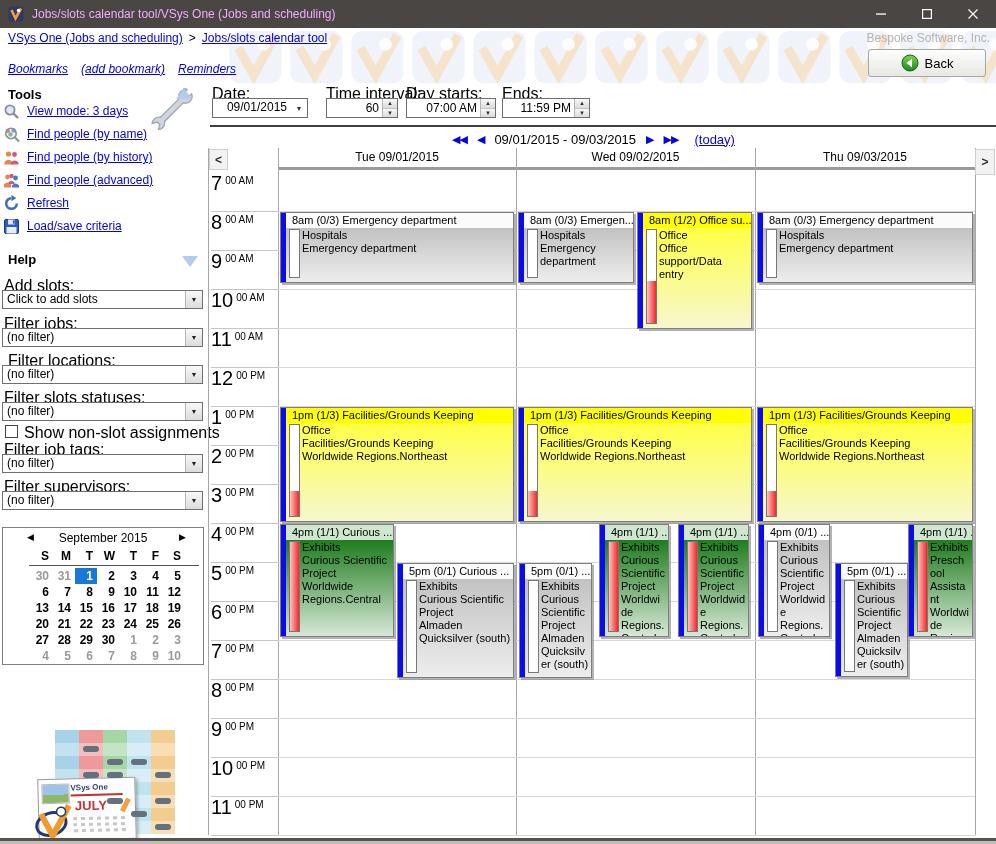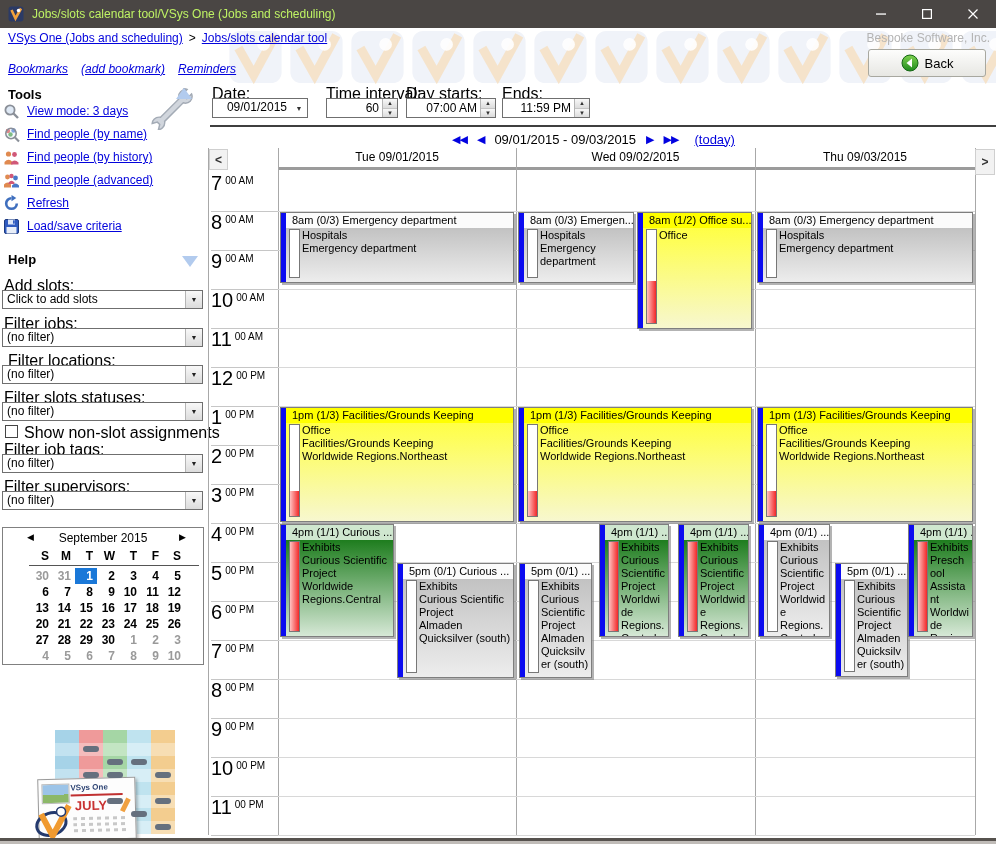--- a/index.html
+++ b/index.html
@@ -2,21 +2,21 @@
 <html><head>
 <meta charset="utf-8">
 <style>
   html,body{margin:0;padding:0;background:#777;}
   .window{position:relative;width:996px;height:844px;background:#fff;overflow:hidden;
     font-family:"Liberation Sans",sans-serif;color:#000;}
   .abs{position:absolute;box-sizing:border-box;}
   
   .titlebar{left:0;top:0;width:996px;height:28px;background:#4a4644;display:flex;align-items:center;}
   .titlebar .app-ic{margin:0 8px 0 8px;display:flex;}
-  .titlebar .tt{color:#bef264;font-size:12px;}
+  .titlebar .tt{color:#f0abfc;font-size:12px;}
   .winbtns{position:absolute;right:0;top:0;height:28px;display:flex;}
   .winbtn{width:46px;height:28px;display:flex;align-items:center;justify-content:center;cursor:pointer;}
   
   .wmwrap{left:0;top:0;width:996px;height:844px;pointer-events:none;z-index:0;}
   .wm-tile{opacity:.5;}
   .link{color:#0303dc;text-decoration:underline;cursor:pointer;}
   .breadcrumb{left:8px;top:31px;display:flex;gap:6px;font-size:12px;z-index:2;}
   .company{right:6px;top:31px;font-size:12px;color:#b4b4b4;z-index:2;}
   .backbtn{left:868px;top:49px;width:118px;height:28px;background:linear-gradient(#fdfdfc,#e7e7e3);
     border:1px solid #a8a8a0;border-radius:3px;display:flex;align-items:center;justify-content:center;
@@ -642,20 +642,21 @@
         </div>
       </div>
       <div class="ev yellow" style="position: absolute; left: 637px; top: 212px; width: 115px; height: 117px; box-sizing: border-box;">
         <div class="bar"></div>
         <div class="ti">8am (1/2) Office su...</div>
         <div class="bo">
           <div class="cap">
             <div class="fill" style="height: 45%;"></div>
           </div>
           <div>Office</div>
+          <div>Office support/Data entry</div>
         </div>
       </div>
       <div class="ev gray" style="position: absolute; left: 757px; top: 212px; width: 216px; height: 71px; box-sizing: border-box;">
         <div class="bar"></div>
         <div class="ti">8am (0/3) Emergency department</div>
         <div class="bo">
           <div class="cap">
             <div class="fill" style="height: 0%;"></div>
           </div>
           <div>Hospitals</div>

